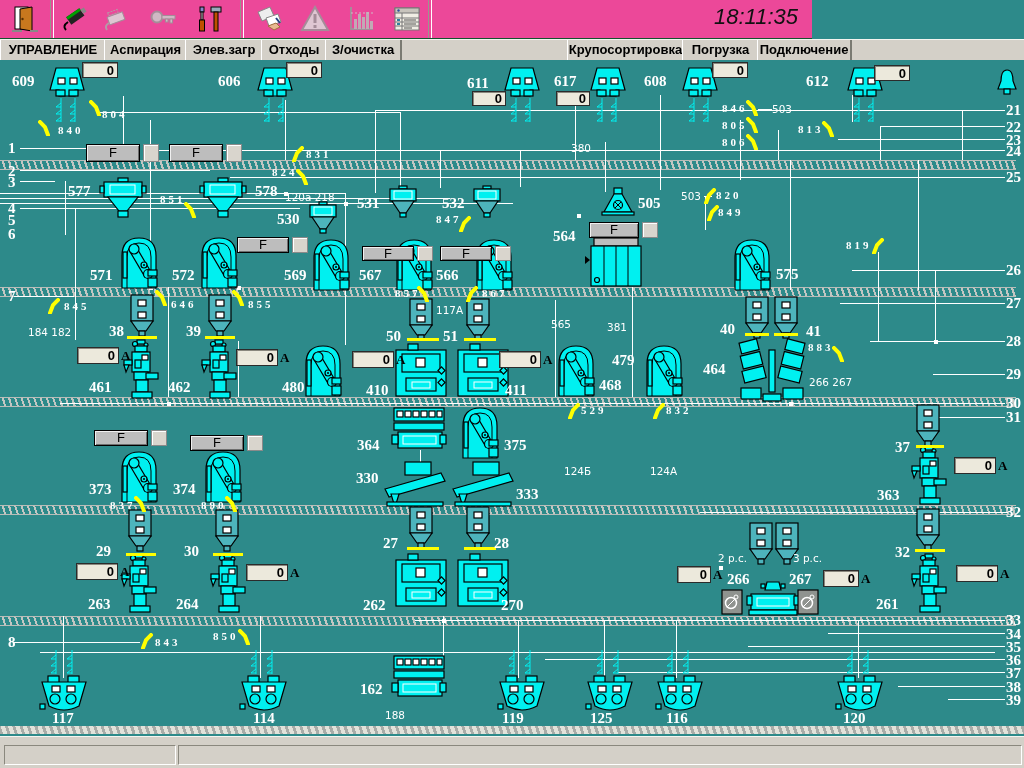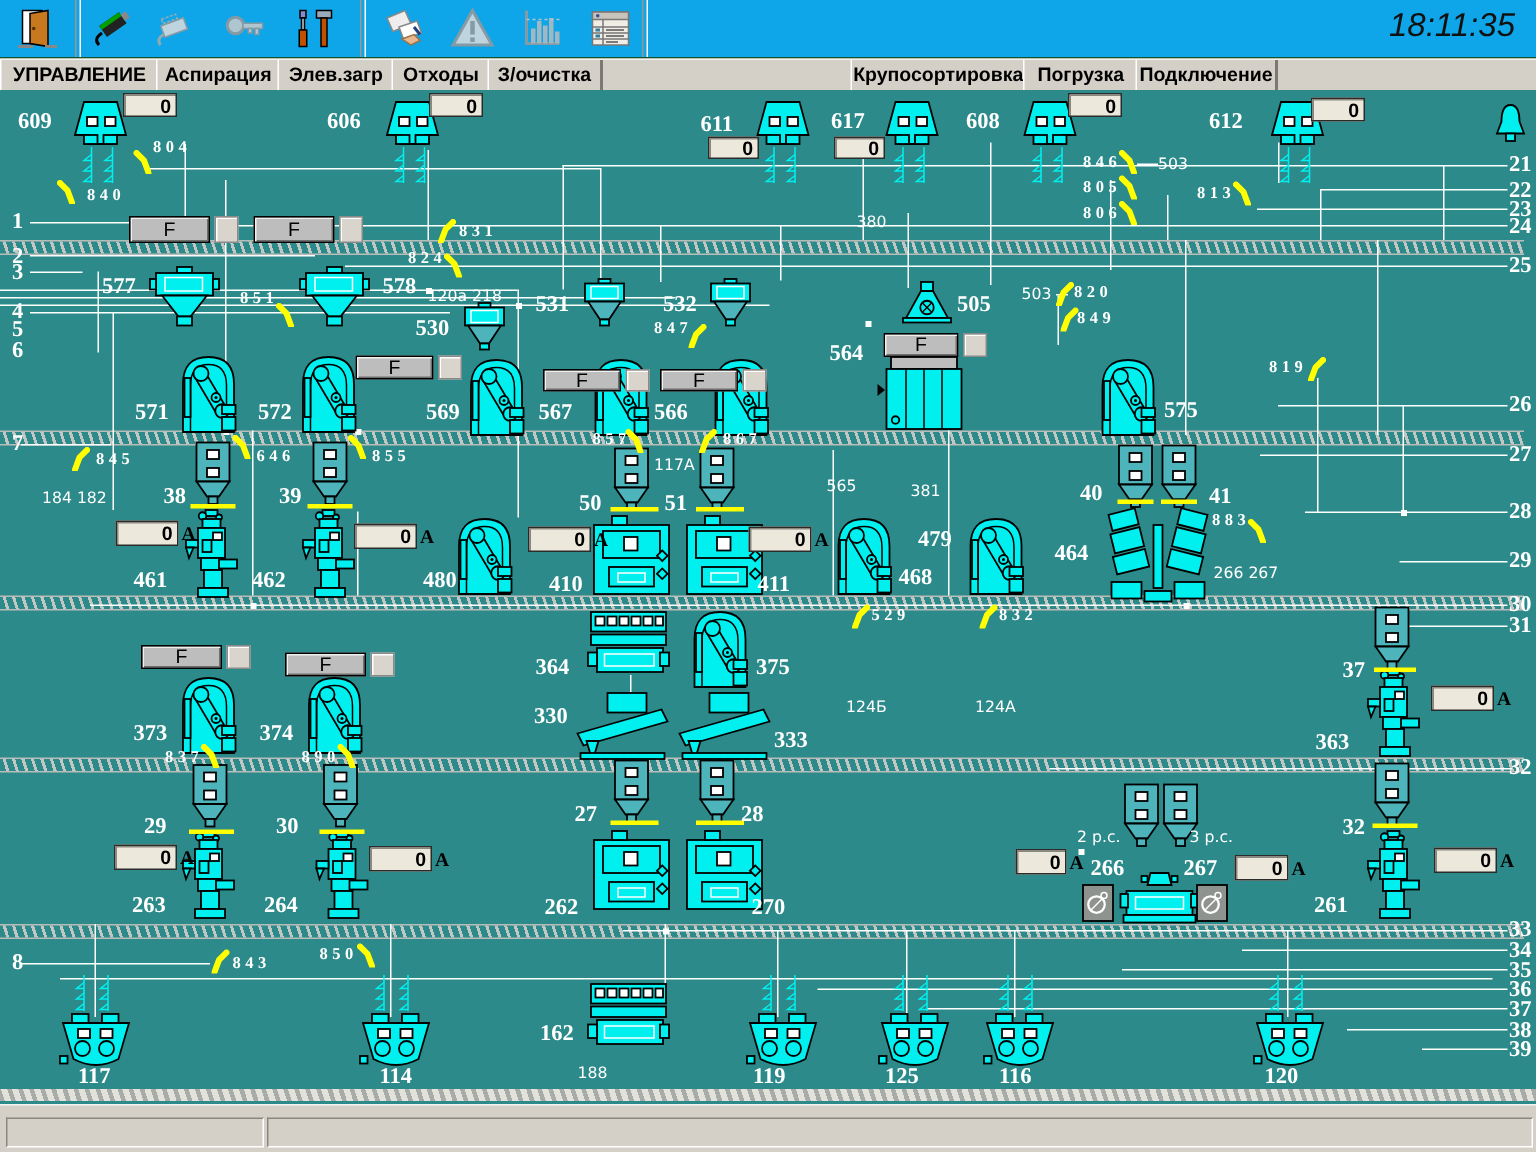--- a/index.html
+++ b/index.html
@@ -1,19 +1,19 @@
 <!DOCTYPE html>
 <html><head>
 <meta charset="utf-8">
 <style>
   html,body{margin:0;padding:0;background:#000;}
   #screen{position:relative;width:1024px;height:768px;overflow:hidden;
           font-family:"Liberation Sans",sans-serif;background:#2d8a8a;}
   
-  #toolbar{position:absolute;left:0;top:0;width:1024px;height:38px;background:#0ea5e9;
+  #toolbar{position:absolute;left:0;top:0;width:812px;height:38px;background:#ec4899;
            border-bottom:3px solid #14532d;}
   .tbtn{position:absolute;top:2px;width:34px;height:33px;display:flex;align-items:center;justify-content:center;}
   .tsep{position:absolute;top:0;width:2px;height:38px;border-left:1px solid #9a968e;border-right:1px solid #ffffff;}
   #clock{position:absolute;right:14px;top:4px;font-size:22px;font-style:italic;color:#111;
          font-family:"Liberation Sans",sans-serif;}
   
   #tabbar{position:absolute;left:0;top:39px;width:1024px;height:21px;background:#d4d0c8;
           border-top:1px solid #f5f5f0;}
   .tab{position:absolute;top:0;height:20px;line-height:20px;text-align:center;font-size:13px;font-weight:bold;
        color:#000;background:#d4d0c8;border-right:2px solid #7a7a72;border-left:1px solid #fff;
@@ -1171,21 +1171,21 @@
       <div class="abs lblS" style="left: 551px; top: 258px;">565</div>
       <div class="abs lblS" style="left: 607px; top: 261px;">381</div>
       <div class="abs lblS" style="left: 564px; top: 405px;">124Б</div>
       <div class="abs lblS" style="left: 650px; top: 405px;">124А</div>
       <div class="abs lblS" style="left: 718px; top: 492px;">2 р.с.</div>
       <div class="abs lblS" style="left: 793px; top: 492px;">3 р.с.</div>
       <div class="abs lblS" style="left: 385px; top: 649px;">188</div>
       <div class="abs lblS" style="left: 772px; top: 43px;">503</div>
       <div class="abs lblS" style="left: 681px; top: 130px;">503</div>
       <div class="abs lblS" style="left: 809px; top: 316px;">266 267</div>
-      <div class="abs lblW" style="left: 102px; top: 32px;">804</div>
+      <div class="abs lblW" style="left: 102px; top: 48px;">804</div>
       <div class="abs lblW" style="left: 14px; top: 64px; margin-left: 44px;">840</div>
       <div class="abs lblW" style="left: 306px; top: 88px;">831</div>
       <div class="abs lblW" style="left: 272px; top: 106px;">824</div>
       <div class="abs lblW" style="left: 160px; top: 133px;">851</div>
       <div class="abs lblW" style="left: 722px; top: 42px;">846</div>
       <div class="abs lblW" style="left: 722px; top: 59px;">805</div>
       <div class="abs lblW" style="left: 722px; top: 76px;">806</div>
       <div class="abs lblW" style="left: 798px; top: 63px;">813</div>
       <div class="abs lblW" style="left: 716px; top: 129px;">820</div>
       <div class="abs lblW" style="left: 718px; top: 146px;">849</div>

